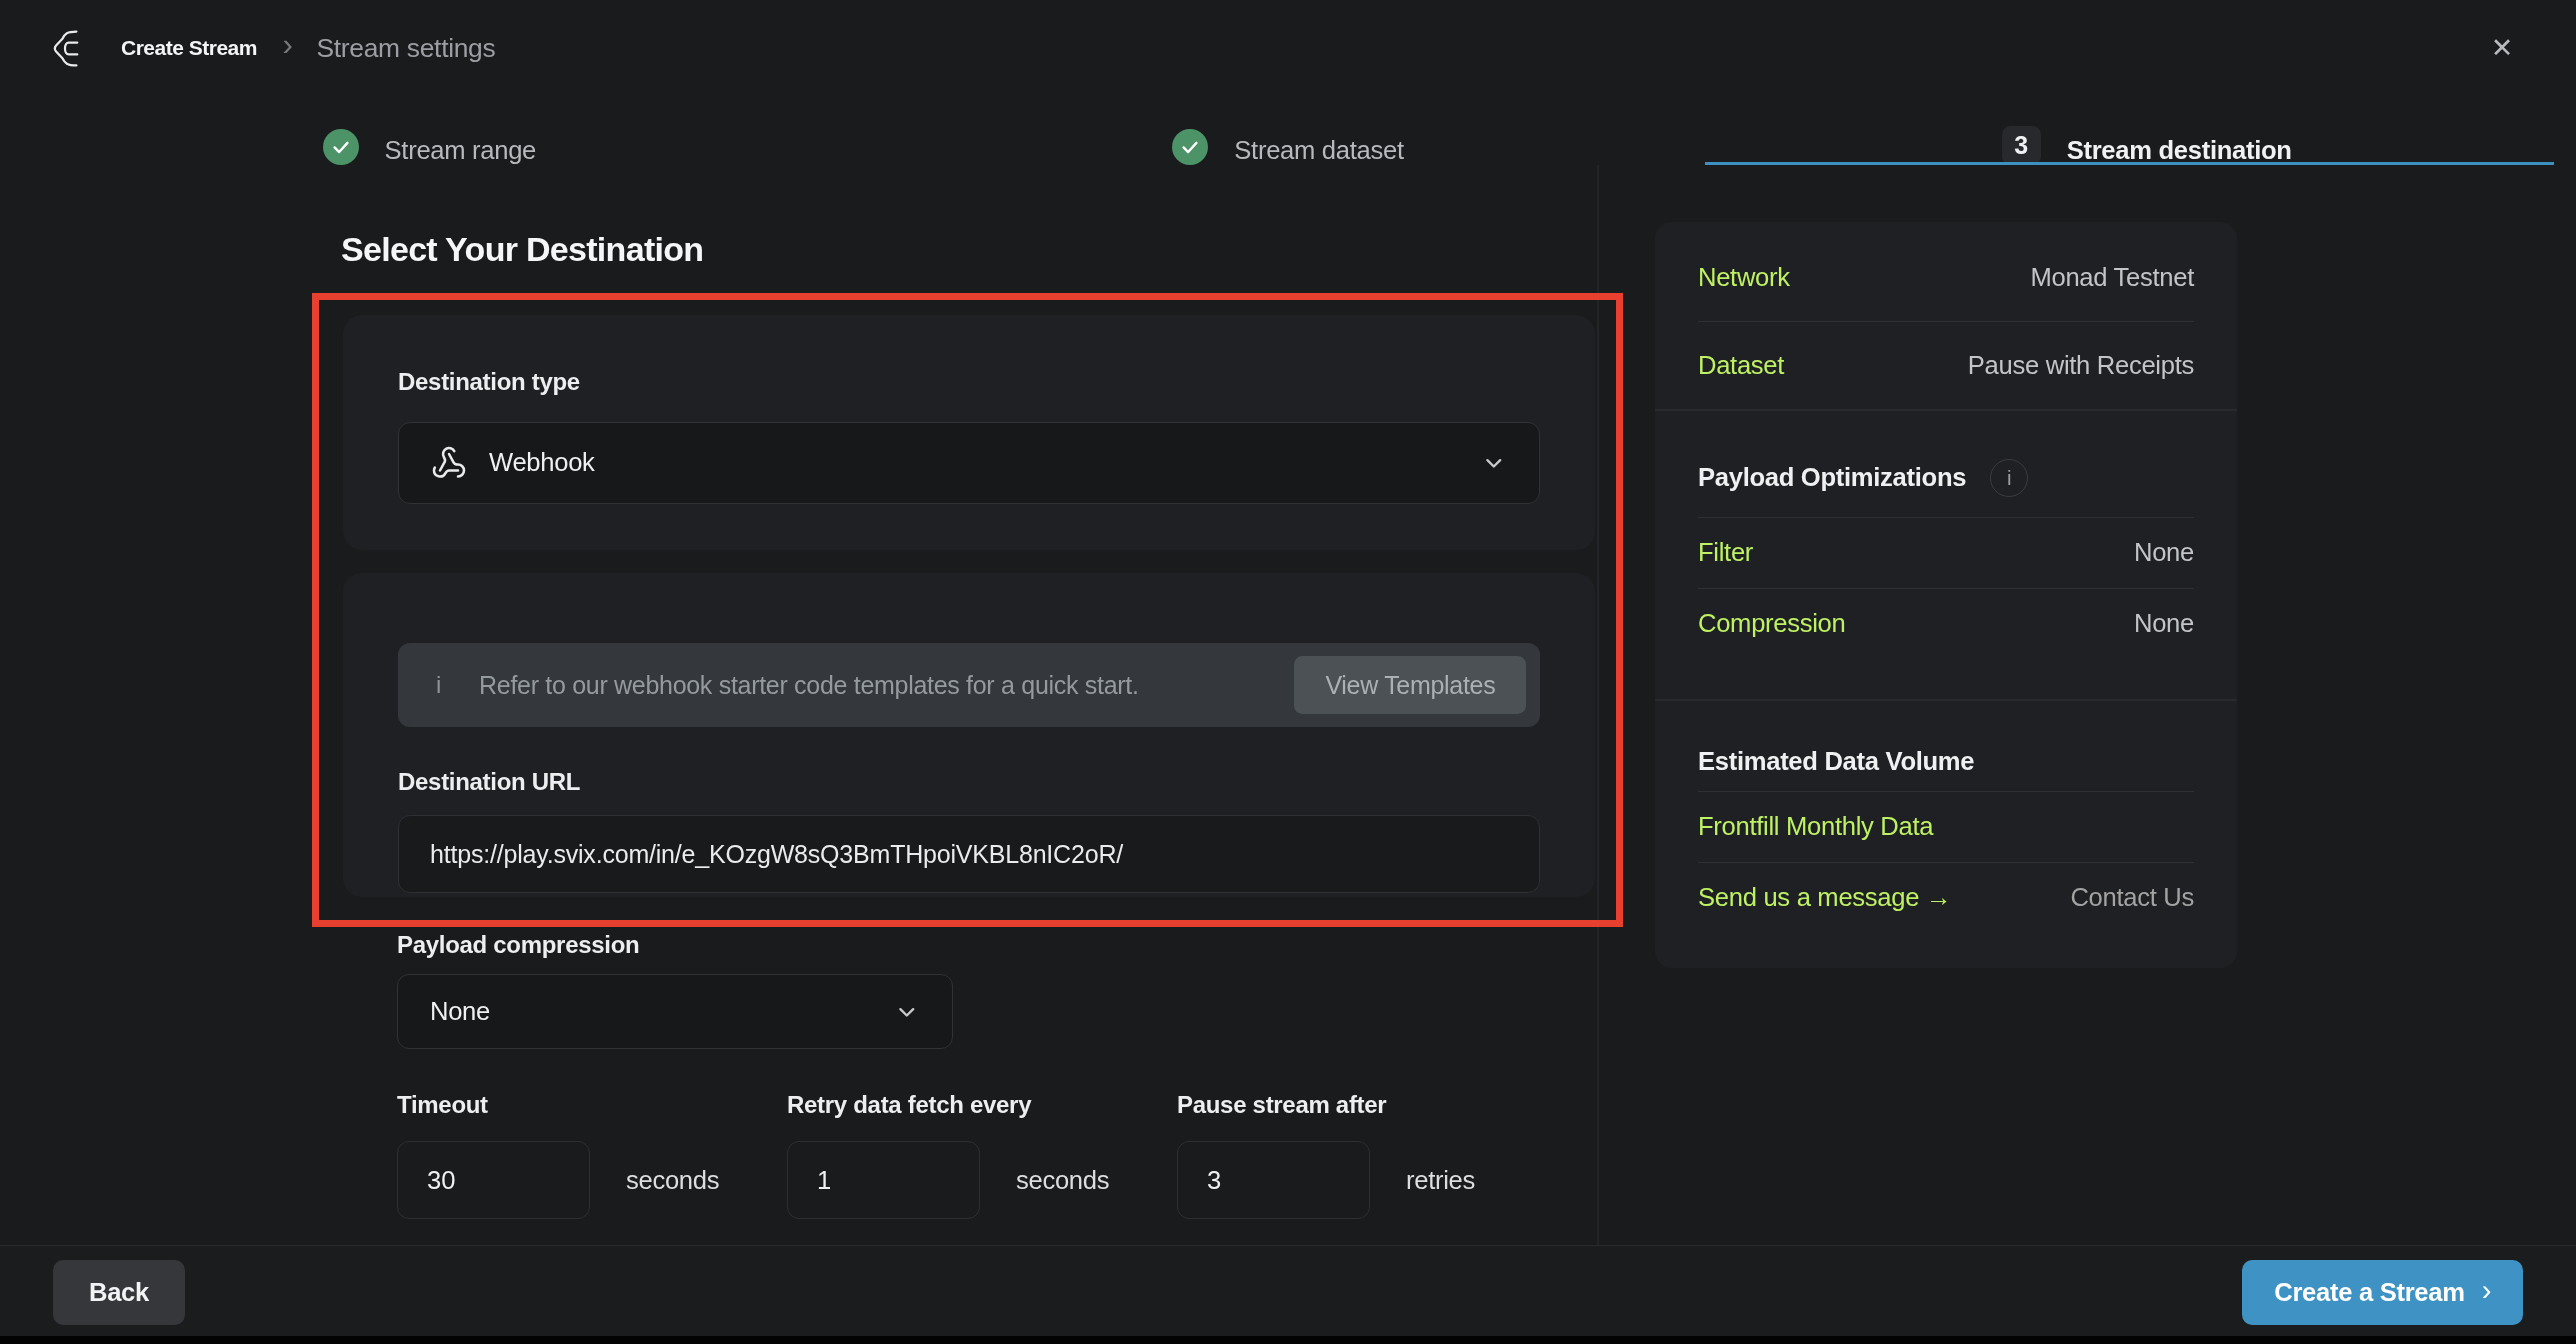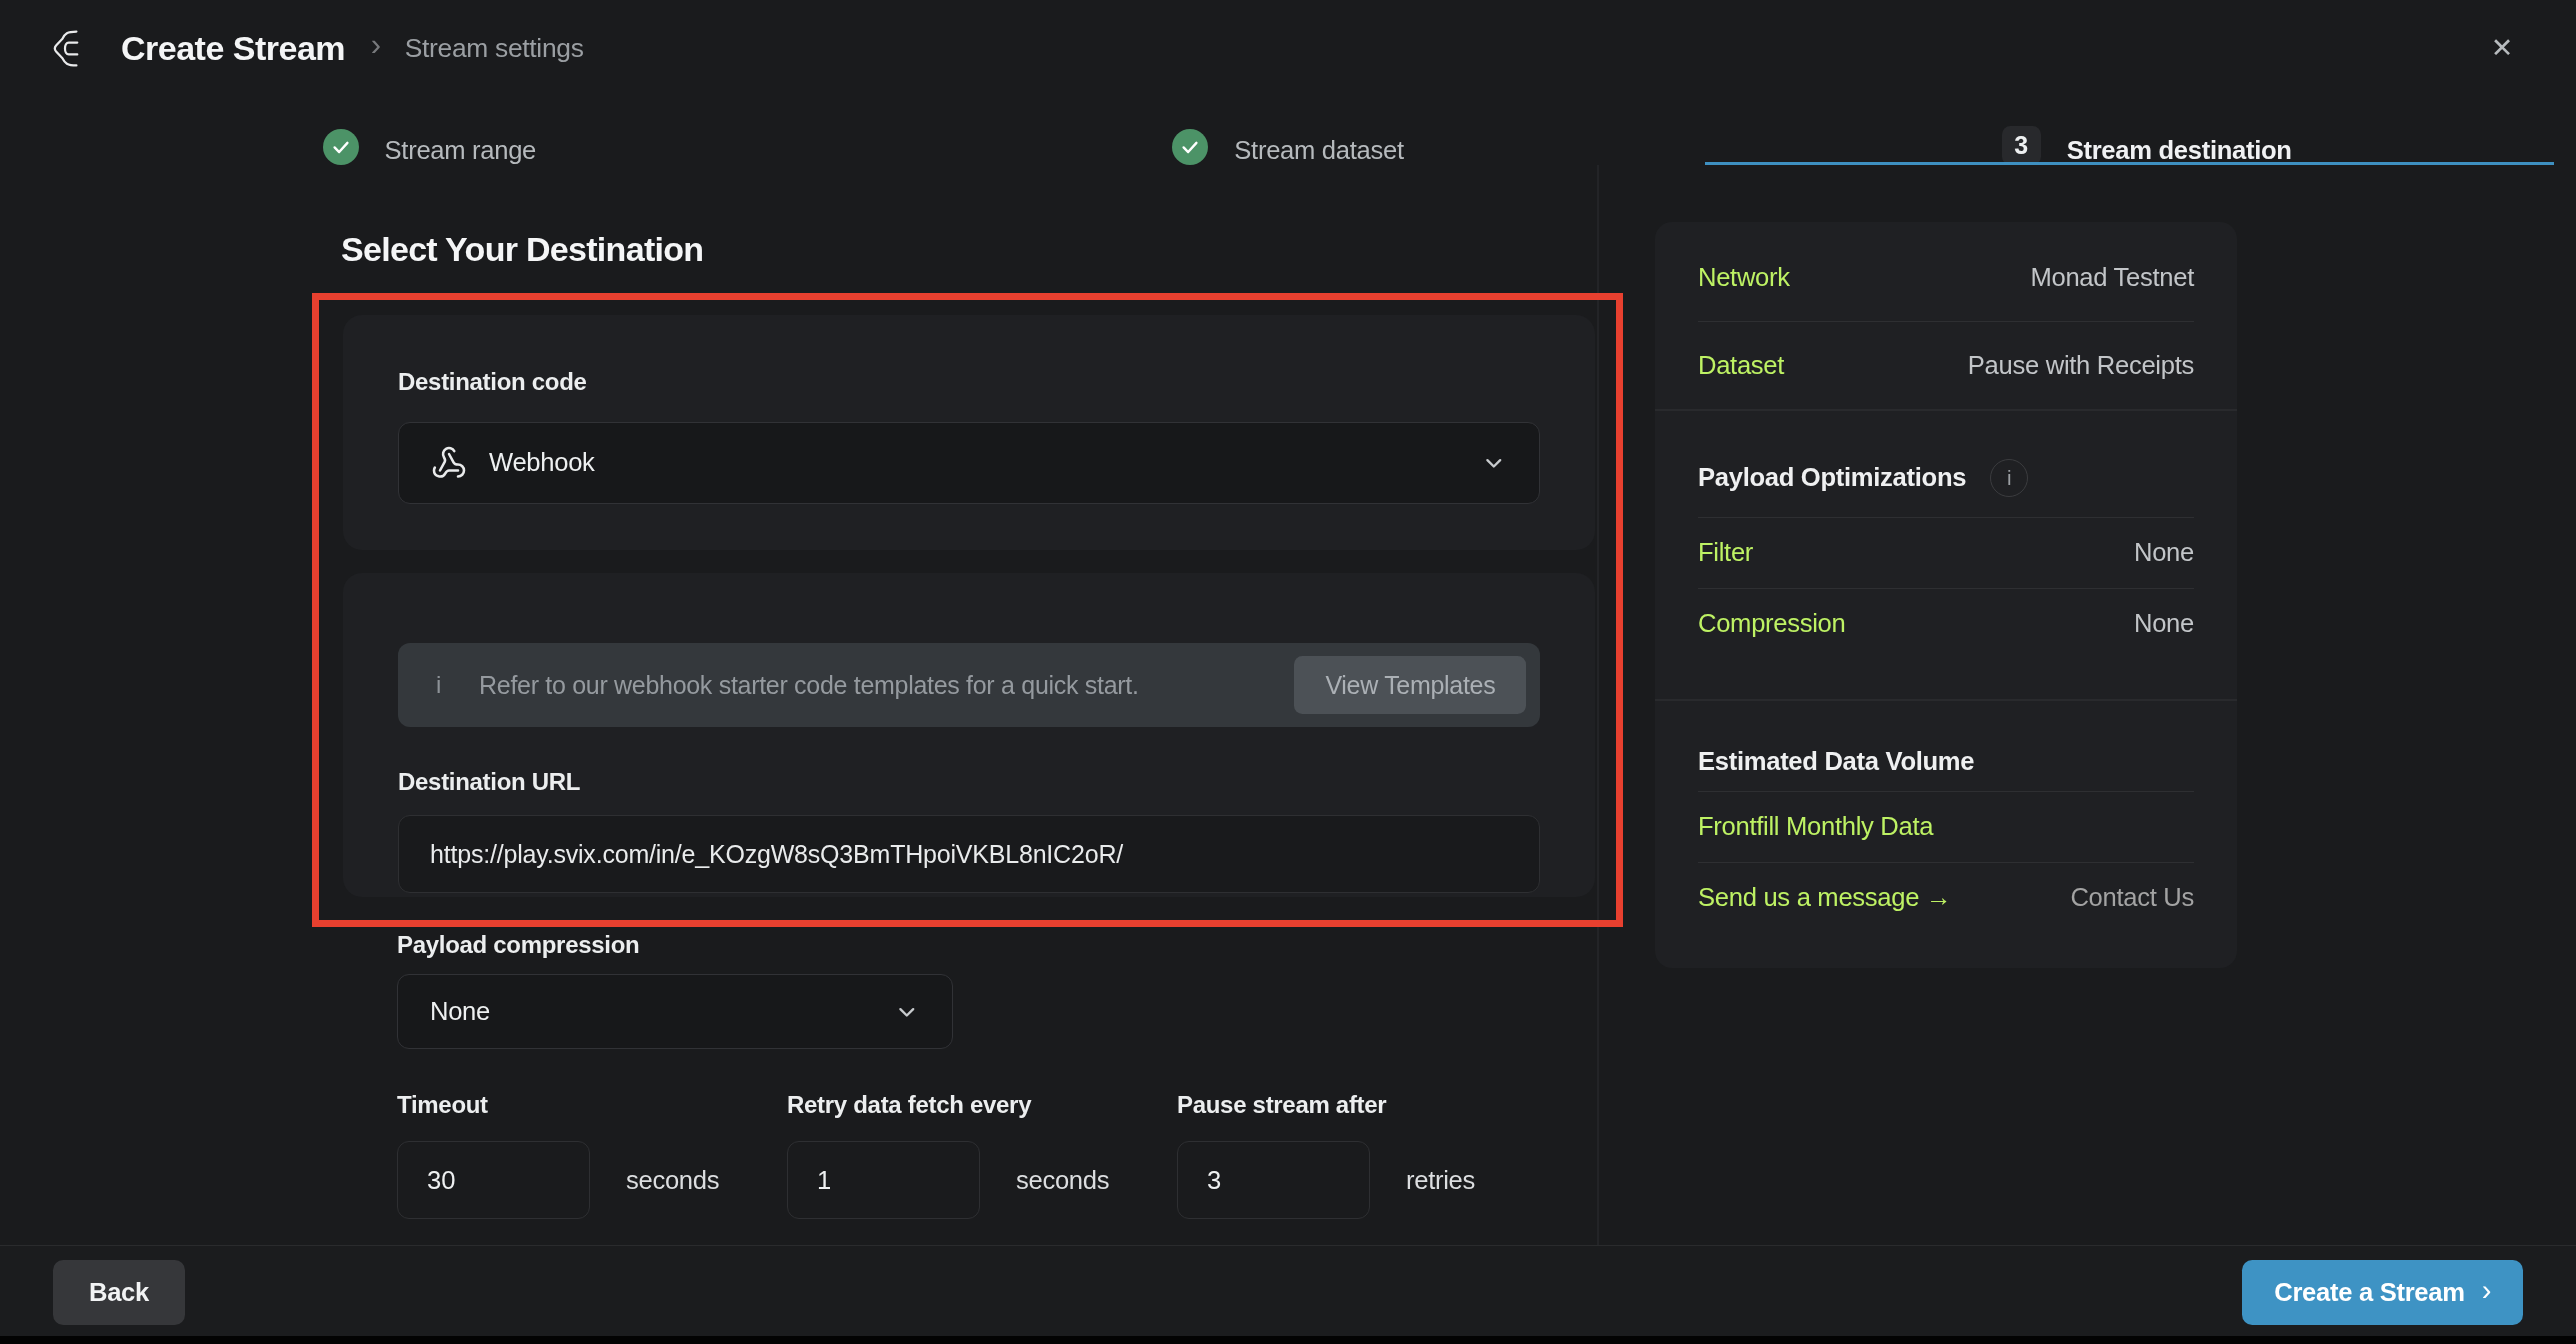--- a/index.html
+++ b/index.html
@@ -5,21 +5,21 @@
   * { margin:0; padding:0; box-sizing:border-box; }
   html,body { background:#000; }
   body { width:2576px; height:1344px; overflow:hidden;
          font-family:"Liberation Sans","DejaVu Sans",sans-serif; color:#e9ebec; }
   #app { position:relative; width:2576px; height:1344px; background:#1a1b1d; letter-spacing:-0.3px; }
 
   
   .header { position:absolute; top:0; left:0; width:100%; height:96px;
             display:flex; align-items:center; padding:0 51px; background:#1a1b1d; }
   .logo { width:39px; height:41px; margin-right:31px; flex:0 0 auto; }
-  .header-title { font-size:34px; font-weight:700; color:#f4f5f6; letter-spacing:-0.5px; }
+  .header-title { font-size:21px; font-weight:700; color:#f4f5f6; letter-spacing:-0.5px; }
   .crumb-sep { font-size:31px; color:#77797c; margin:0 24px 5.1px 25.6px; }
   .crumb { font-size:26.4px; color:#9b9fa3; }
   .close-x { margin-left:auto; font-size:27px; color:#b7bbbe; cursor:pointer; padding:8.5px 12px; }
 
   
   .steps { position:absolute; top:96px; left:0; width:100%; height:70px; display:flex;
            border-bottom:1.7px solid #27282b; }
   .step { flex:1; display:flex; align-items:flex-end; justify-content:center; gap:26px; position:relative; }
   .step-label { font-size:25.6px; color:#b6babd; }
   .step.active .step-label { color:#f0f1f3; font-weight:600; }
@@ -142,21 +142,21 @@
       <span class="step-num">3</span>
       <span class="step-label">Stream destination</span>
     </div>
   </div>
 
   <div class="main">
     <div class="content-divider"></div>
     <div class="page-title">Select Your Destination</div>
 
     <div class="card card1">
-      <div class="field-label">Destination code</div>
+      <div class="field-label">Destination type</div>
       <div class="dropdown">
         <svg class="webhook-ic" viewBox="0 0 24 24" fill="none" stroke="#e9eaeb" stroke-width="1.7" stroke-linecap="round" stroke-linejoin="round">
           <path d="M18 16.98h-5.99c-1.1 0-1.95.94-2.48 1.9A4 4 0 0 1 2 17c.01-.7.2-1.4.57-2"></path>
           <path d="m6 17 3.13-5.78c.53-.97.1-2.18-.5-3.1a4 4 0 1 1 6.89-4.06"></path>
           <path d="m12 6 3.13 5.73C15.66 12.7 16.9 13 18 13a4 4 0 0 1 0 8"></path>
         </svg>
         <span class="dd-value">Webhook</span>
         <svg class="dd-chevron" width="25.6" height="25.6" viewBox="0 0 24 24" fill="none" stroke="#c7cacd" stroke-width="2.2" stroke-linecap="round" stroke-linejoin="round">
             <path d="m6 9.5 6 6 6-6"></path>
           </svg>

